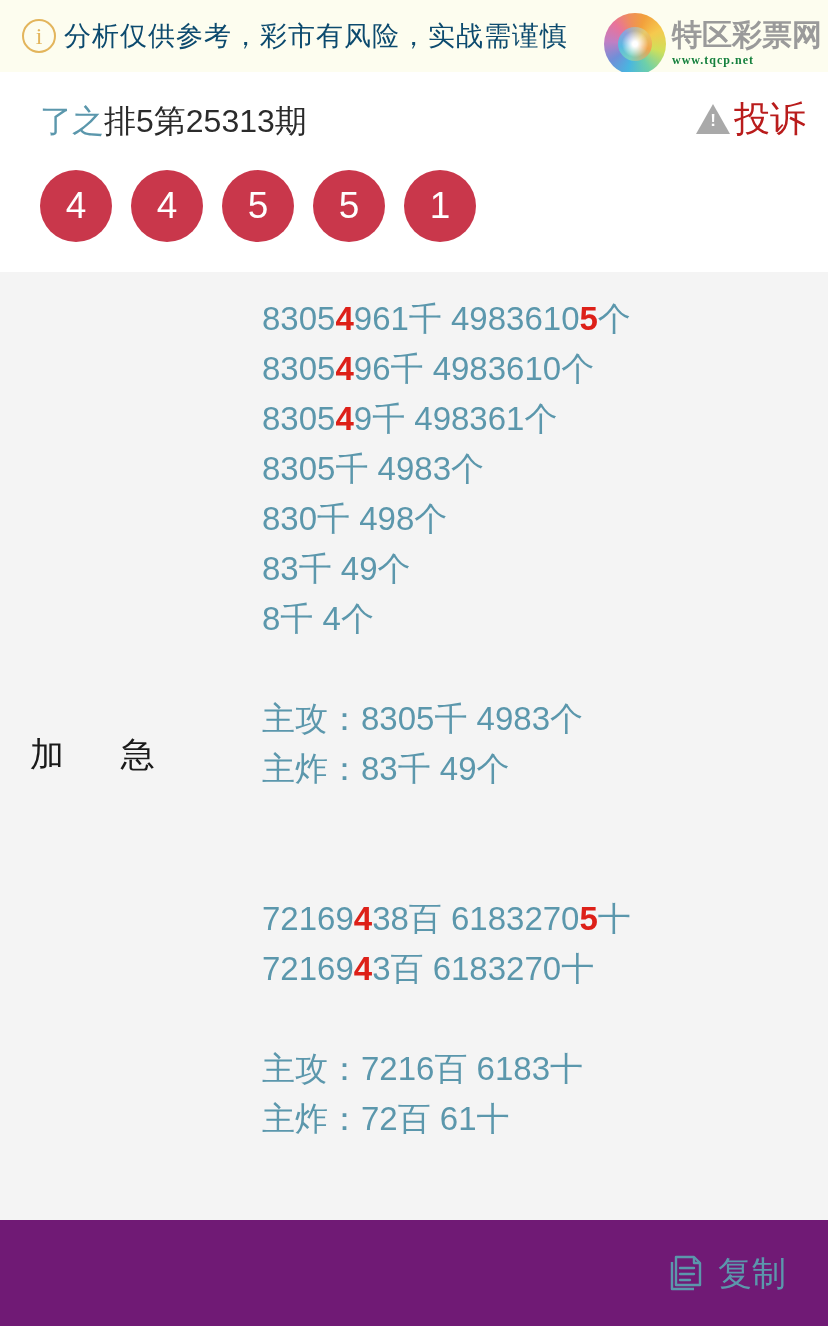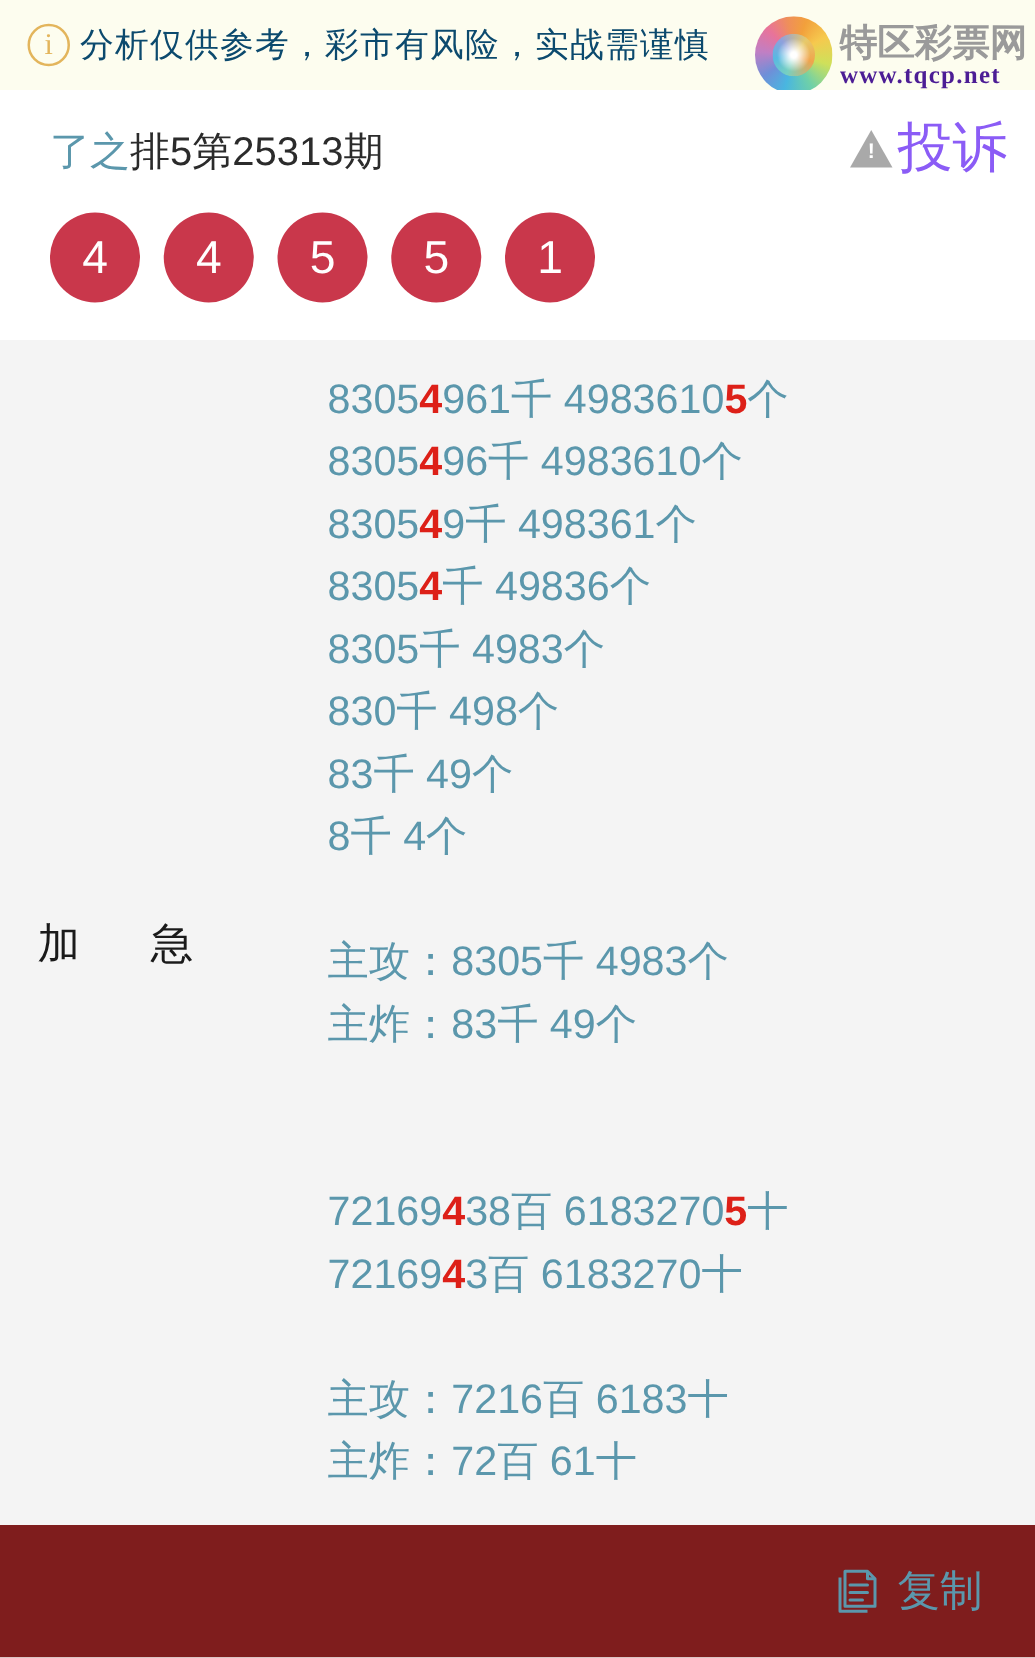--- a/index.html
+++ b/index.html
@@ -88,23 +88,23 @@
   .brand-name {
     font-size: 30px;
     font-weight: bold;
     color: #9a9a9a;
     letter-spacing: 0px;
     line-height: 32px;
     white-space: nowrap;
   }
   .brand-url {
     font-family: "Liberation Serif", "DejaVu Serif", serif;
-    font-size: 20px;
+    font-size: 12px;
     font-weight: bold;
-    color: #4c1d95;
+    color: #15803d;
     letter-spacing: 1px;
     line-height: 18px;
   }
 
   
   .post-header {
     flex: 0 0 auto;
     height: 200px;
     background: #ffffff;
     padding: 28px 22px 0 40px;
@@ -143,22 +143,22 @@
     left: -4px;
     top: 8px;
     width: 8px;
     color: #ffffff;
     font-size: 17px;
     font-weight: bold;
     line-height: 17px;
     text-align: center;
   }
   .complain-label {
-    font-size: 44px;
-    color: #8b5cf6;
+    font-size: 36px;
+    color: #b91c1c;
     line-height: 34px;
   }
 
   .balls {
     display: flex;
     gap: 19px;
     margin-top: 28px;
   }
   .ball {
     width: 72px;
@@ -206,21 +206,21 @@
     white-space: nowrap;
   }
   .analysis .ln { white-space: nowrap; }
   .analysis .hl { color: #dd2018; font-weight: bold; }
   .analysis .spacer { height: 50px; }
 
   
   .footer {
     flex: 0 0 auto;
     height: 106px;
-    background: #7f1d1d;
+    background: #701a75;
     display: flex;
     align-items: center;
     justify-content: flex-end;
     padding-right: 42px;
   }
   .copy-btn {
     display: flex;
     align-items: center;
     gap: 9px;
   }
@@ -280,23 +280,20 @@
       </div>
 
       <div class="ln">
         <span>8305</span><span class="hl">4</span><span>96千 498361</span><span>0</span><span>个</span>
       </div>
 
       <div class="ln">
         <span>8305</span><span class="hl">4</span><span>9千 49836</span><span>1</span><span>个</span>
       </div>
 
-      <div class="ln">
-        <span>8305</span><span class="hl">4</span><span>千 4983</span><span>6</span><span>个</span>
-      </div>
 
       <div class="ln">
         <span>8305千 4983</span><span>个</span>
       </div>
 
       <div class="ln">
         <span>830千 498</span><span>个</span>
       </div>
 
       <div class="ln">

